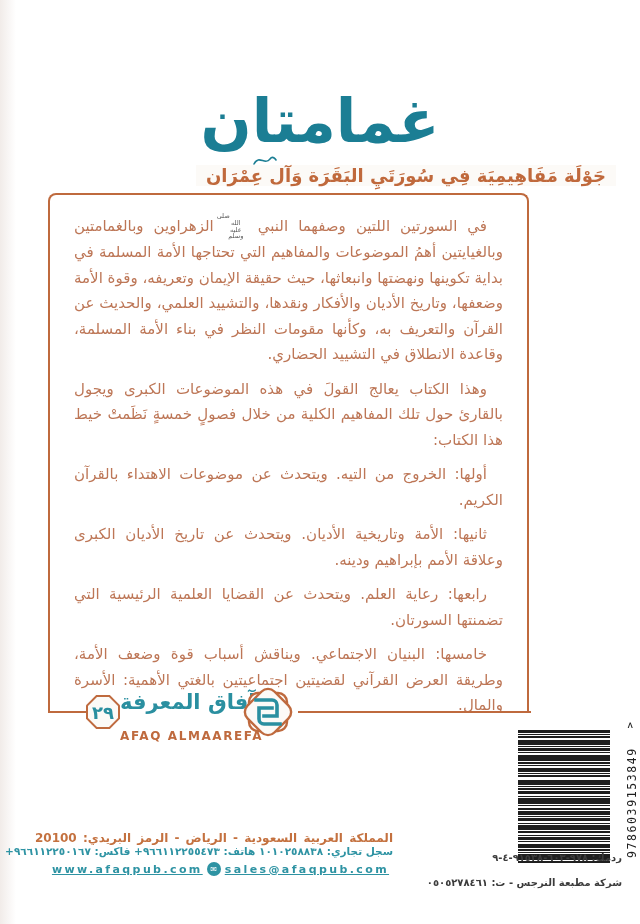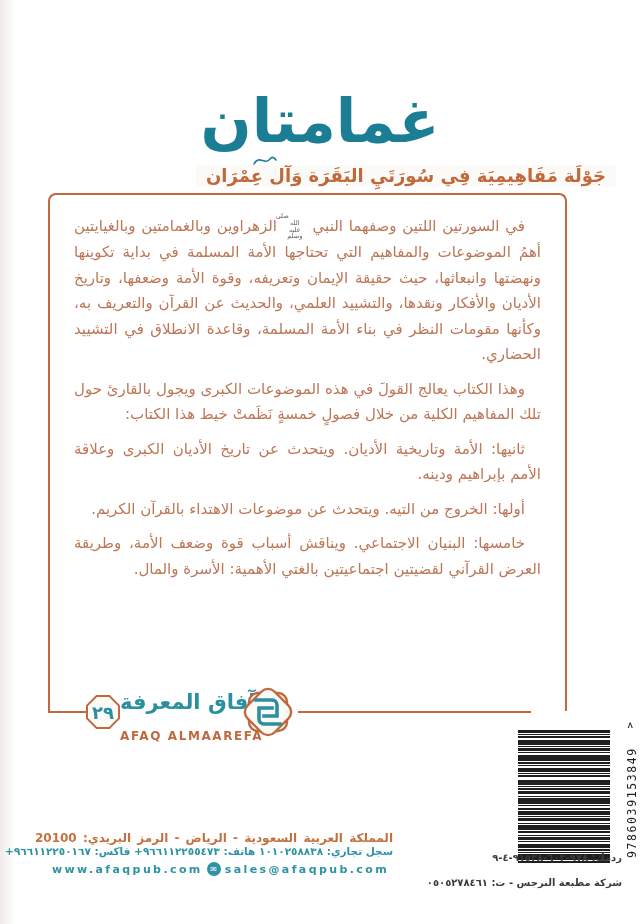--- a/index.html
+++ b/index.html
@@ -11,21 +11,21 @@
   
   .title{position:absolute;top:84px;left:0;width:100%;text-align:center;
     color:#1b7e94;font-size:60px;font-weight:bold;line-height:1.25;letter-spacing:-1px;}
   .title-signature{position:absolute;left:252px;top:152px;}
 
   
   .subtitle{position:absolute;top:165px;left:196px;white-space:nowrap;direction:rtl;
     color:#c0693c;font-size:18px;font-weight:bold;background:#fcfaf7;padding:0 10px;z-index:2;text-align:center;}
 
   
-  .frame{position:absolute;left:48px;top:193px;width:519px;height:518px;box-sizing:border-box;
+  .frame{position:absolute;left:48px;top:193px;width:481px;height:518px;box-sizing:border-box;
     border:2px solid #bf6a3e;border-bottom:none;border-radius:8px 8px 0 0;
     padding:18px 24px 0 24px;overflow:hidden;}
   .body-text{direction:rtl;text-align:justify;color:#bd7656;font-size:15px;line-height:1.7;}
   .body-text p{margin:0 0 9px 0;text-indent:16px;}
   .pbuh{display:inline-block;width:20px;font-size:6.5px;line-height:1.05;color:#5a5a5a;
     text-align:center;vertical-align:middle;margin:0 2px;}
 
   
   .bline{position:absolute;height:2px;background:#bf6a3e;top:711px;}
   .bline-left{left:48px;width:40px;}
@@ -55,43 +55,44 @@
   .imprint{position:absolute;right:18px;top:852px;direction:rtl;text-align:right;color:#3b3b3b;
     font-size:10px;font-weight:bold;line-height:1.2;}
   .imprint .row{margin-bottom:13px;white-space:nowrap;}
   .num-ltr{direction:ltr;unicode-bidi:embed;display:inline-block;}
 
   
   .contact{position:absolute;left:48px;top:831px;width:345px;text-align:center;direction:rtl;}
   .contact .l1{color:#c4713f;font-size:12px;font-weight:bold;word-spacing:2px;white-space:nowrap;}
   .contact .l2{color:#2e93a3;font-size:10.5px;font-weight:bold;white-space:nowrap;}
   .contact .l3{direction:ltr;color:#2e93a3;font-size:11px;font-weight:bold;letter-spacing:2.4px;
-    margin-top:5px;white-space:nowrap;display:flex;align-items:center;justify-content:center;gap:4px;}
+    margin-top:5px;white-space:nowrap;display:flex;align-items:center;justify-content:center;gap:4px;text-decoration:underline;}
   .mail-icon{display:inline-flex;align-items:center;justify-content:center;width:14px;height:14px;
     border-radius:50%;background:#2e93a3;color:#fff;font-size:8px;letter-spacing:0;flex:0 0 auto;}
 </style>
 </head>
 <body>
 
 <div class="page">
   <div class="scan-edge"></div>
 
   <div class="title">غمامتان</div>
   <svg class="title-signature" width="26" height="16" viewBox="0 0 26 16">
     <path d="M2,12 C7,2 13,14 18,7 C21,3 24,8 24,8" fill="none" stroke="#1b7e94" stroke-width="1.6" stroke-linecap="round"></path>
   </svg>
 
   <div class="subtitle">جَوْلَة مَفَاهِيمِيَة فِي سُورَتَيِ البَقَرَة وَآل عِمْرَان</div>
 
   <div class="frame">
     <div class="body-text">
         <p>في السورتين اللتين وصفهما النبي <span class="pbuh">صلى الله عليه وسلم</span> الزهراوين وبالغمامتين وبالغيايتين أهمُ الموضوعات والمفاهيم التي تحتاجها الأمة المسلمة في بداية تكوينها ونهضتها وانبعاثها، حيث حقيقة الإيمان وتعريفه، وقوة الأمة وضعفها، وتاريخ الأديان والأفكار ونقدها، والتشييد العلمي، والحديث عن القرآن والتعريف به، وكأنها مقومات النظر في بناء الأمة المسلمة، وقاعدة الانطلاق في التشييد الحضاري.</p>
         <p>وهذا الكتاب يعالج القولَ في هذه الموضوعات الكبرى ويجول بالقارئ حول تلك المفاهيم الكلية من خلال فصولٍ خمسةٍ نَظَمتْ خيط هذا الكتاب:</p>
+        <p>أولها: الخروج من التيه. ويتحدث عن موضوعات الاهتداء بالقرآن الكريم.</p>
         <p>ثانيها: الأمة وتاريخية الأديان. ويتحدث عن تاريخ الأديان الكبرى وعلاقة الأمم بإبراهيم ودينه.</p>
-        <p>أولها: الخروج من التيه. ويتحدث عن موضوعات الاهتداء بالقرآن الكريم.</p>
+        <p>رابعها: رعاية العلم. ويتحدث عن القضايا العلمية الرئيسية التي تضمنتها السورتان.</p>
         <p>خامسها: البنيان الاجتماعي. ويناقش أسباب قوة وضعف الأمة، وطريقة العرض القرآني لقضيتين اجتماعيتين بالغتي الأهمية: الأسرة والمال.</p>
       </div>
   </div>
 
   <div class="bline bline-left"></div>
   <div class="bline bline-right"></div>
 
   <div class="badge-oct">
     <div class="inner">٢٩</div>
   </div>

